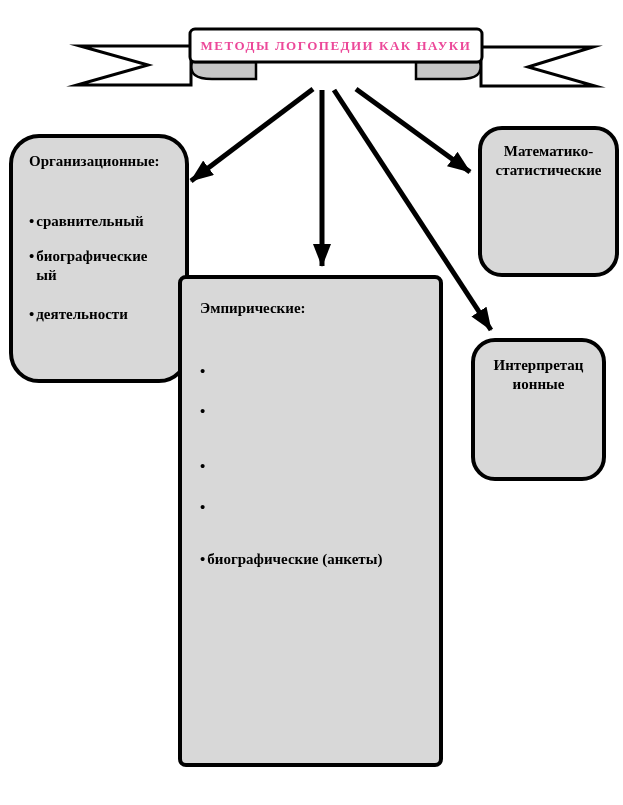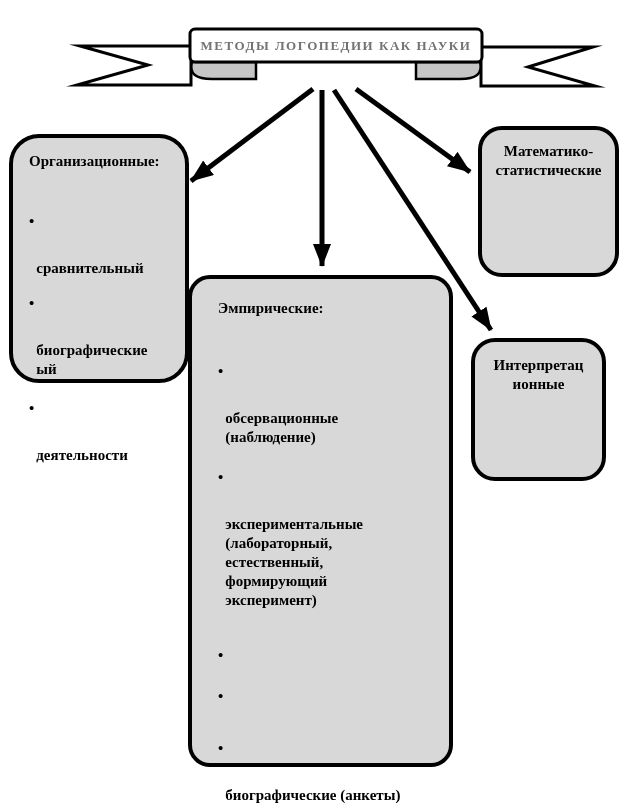--- a/index.html
+++ b/index.html
@@ -24,21 +24,21 @@
   .banner-title {
     position: absolute;
     left: 190px; top: 29px;
     width: 292px; height: 33px;
     display: flex;
     align-items: center;
     justify-content: center;
     font-size: 13px;
     font-weight: bold;
     letter-spacing: 1.5px;
-    color: #737373;
+    color: #ec4899;
     white-space: nowrap;
   }
 
   
   .box {
     position: absolute;
     background: #d8d8d8;
     border: 4px solid #000;
     color: #000;
   }
@@ -56,39 +56,39 @@
   .box li {
     display: flex;
     gap: 2px;
     font-size: 15px;
     font-weight: bold;
     line-height: 19px;
   }
 
   .blt { flex: none; }
 
-  .itx { white-space: pre-line; margin-top: 47px; }
+  .itx { white-space: pre-line; }
 
   
   .box-org {
     left: 9px; top: 134px;
     width: 180px; height: 249px;
     border-radius: 30px;
     padding: 14px 12px 0 16px;
   }
   .box-org ul { margin-top: 41px; }
   .box-org li:nth-child(2) { margin-top: 16px; }
   .box-org li:nth-child(3) { margin-top: 20px; }
 
   
   .box-emp {
-    left: 188px; top: 275px;
+    left: 178px; top: 275px;
     width: 265px; height: 492px;
-    border-radius: 22px;
-    padding: 20px 14px 0 26px;
+    border-radius: 8px;
+    padding: 20px 14px 0 18px;
   }
   .box-emp ul { margin-top: 44px; }
   .box-emp li:nth-child(2) { margin-top: 21px; }
   .box-emp li:nth-child(3) { margin-top: 36px; }
   .box-emp li:nth-child(4) { margin-top: 22px; }
   .box-emp li:nth-child(5) { margin-top: 33px; }
 
   
   .box-mat {
     left: 478px; top: 126px;
@@ -157,30 +157,23 @@
         <span class="itx">деятельности</span>
       </li>
     </ul>
   </div>
 
   <div class="box box-emp">
     <div class="box-title">Эмпирические:</div>
     <ul>
       <li>
         <span class="blt">•</span>
-        <span class="itx">обсервационные
-(наблюдение)</span>
       </li>
       <li>
         <span class="blt">•</span>
-        <span class="itx">экспериментальные
-(лабораторный,
-естественный,
-формирующий
-эксперимент)</span>
       </li>
       <li>
         <span class="blt">•</span>
       </li>
       <li>
         <span class="blt">•</span>
       </li>
       <li>
         <span class="blt">•</span>
         <span class="itx">биографические (анкеты)</span>

